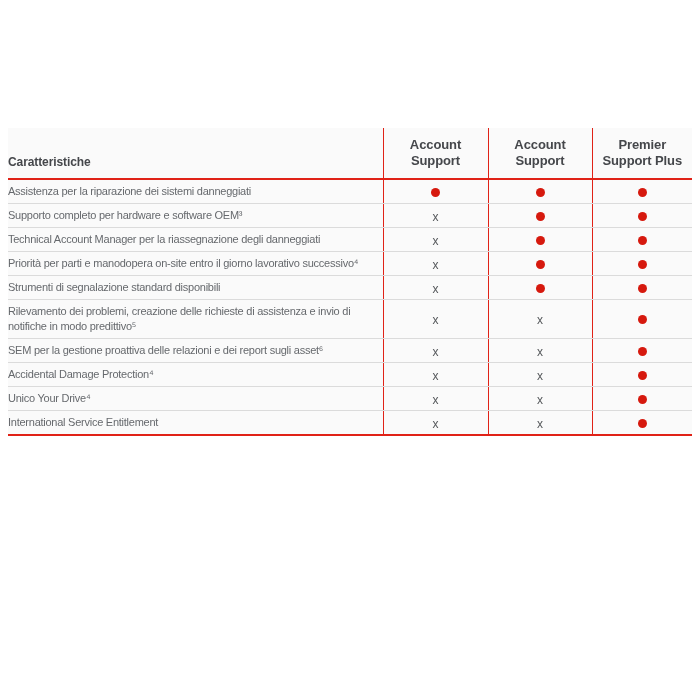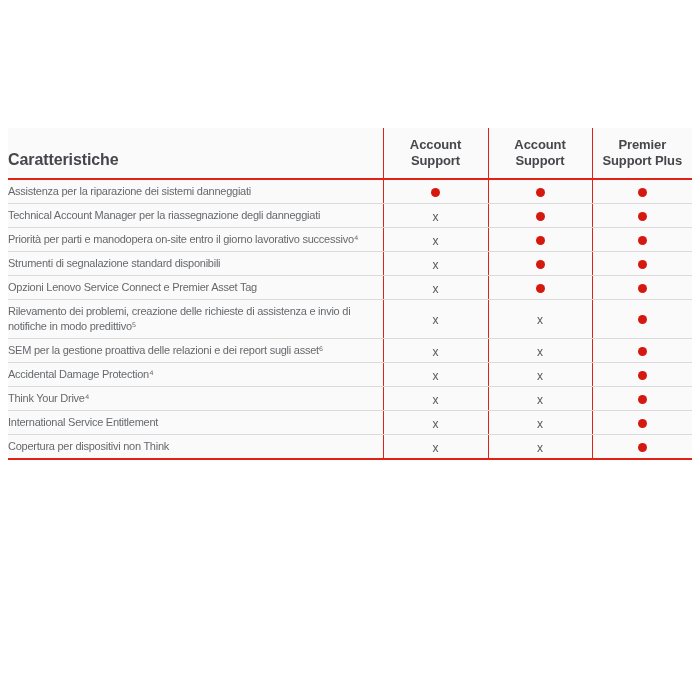--- a/index.html
+++ b/index.html
@@ -11,21 +11,21 @@
     --sep:#DBDBDB;
     --tblbg:#FAFAFA;
   }
   *{box-sizing:border-box;margin:0;padding:0;}
   html,body{width:700px;height:700px;background:#ffffff;overflow:hidden;
     font-family:"Liberation Sans","DejaVu Sans",sans-serif;}
   .page{position:relative;width:700px;height:700px;background:#ffffff;}
   table.cmp{position:absolute;left:8px;top:128px;width:684px;
     border-collapse:collapse;table-layout:fixed;background:var(--tblbg);}
   thead th{border-bottom:2px solid var(--red);}
-  th.feath{font-weight:bold;font-size:16px;letter-spacing:-0.1px;color:var(--hdr);
+  th.feath{font-weight:bold;font-size:12px;letter-spacing:-0.1px;color:var(--hdr);
     text-align:left;vertical-align:bottom;padding:0 6px 9px 0;}
   th.colh{border-left:1.5px solid var(--red);font-weight:bold;font-size:13px;
     line-height:16px;letter-spacing:-0.1px;color:var(--hdr);text-align:center;
     vertical-align:middle;padding:9px 2px;}
   tbody td{border-bottom:1px solid var(--sep);vertical-align:middle;}
   tbody tr:last-child td{border-bottom:2px solid var(--red);}
   td.feat{font-size:11px;letter-spacing:-0.25px;line-height:15px;color:var(--txt);
     padding:4px 10px 4px 0;}
   td.val{border-left:1.5px solid var(--red);text-align:center;}
   .xm{font-size:12px;line-height:15px;color:var(--xcol);}
@@ -52,39 +52,39 @@
         </tr>
     </thead>
     <tbody>
         <tr>
           <td class="feat">Assistenza per la riparazione dei sistemi danneggiati</td>
           <td class="val"><span class="dot"></span></td>
           <td class="val"><span class="dot"></span></td>
           <td class="val"><span class="dot"></span></td>
         </tr>
         <tr>
+          <td class="feat">Supporto completo per hardware e software OEM³</td>
+          <td class="val"><span class="xm">x</span></td>
+          <td class="val"><span class="dot"></span></td>
+          <td class="val"><span class="dot"></span></td>
+        </tr>
+        <tr>
           <td class="feat">Technical Account Manager per la riassegnazione degli danneggiati</td>
           <td class="val"><span class="xm">x</span></td>
           <td class="val"><span class="dot"></span></td>
           <td class="val"><span class="dot"></span></td>
         </tr>
         <tr>
           <td class="feat">Priorità per parti e manodopera on-site entro il giorno lavorativo successivo⁴</td>
           <td class="val"><span class="xm">x</span></td>
           <td class="val"><span class="dot"></span></td>
           <td class="val"><span class="dot"></span></td>
         </tr>
         <tr>
           <td class="feat">Strumenti di segnalazione standard disponibili</td>
-          <td class="val"><span class="xm">x</span></td>
-          <td class="val"><span class="dot"></span></td>
-          <td class="val"><span class="dot"></span></td>
-        </tr>
-        <tr>
-          <td class="feat">Opzioni Lenovo Service Connect e Premier Asset Tag</td>
           <td class="val"><span class="xm">x</span></td>
           <td class="val"><span class="dot"></span></td>
           <td class="val"><span class="dot"></span></td>
         </tr>
         <tr>
           <td class="feat">Rilevamento dei problemi, creazione delle richieste di assistenza e invio di notifiche in modo predittivo⁵</td>
           <td class="val"><span class="xm">x</span></td>
           <td class="val"><span class="xm">x</span></td>
           <td class="val"><span class="dot"></span></td>
         </tr>
@@ -94,32 +94,26 @@
           <td class="val"><span class="xm">x</span></td>
           <td class="val"><span class="dot"></span></td>
         </tr>
         <tr>
           <td class="feat">Accidental Damage Protection⁴</td>
           <td class="val"><span class="xm">x</span></td>
           <td class="val"><span class="xm">x</span></td>
           <td class="val"><span class="dot"></span></td>
         </tr>
         <tr>
-          <td class="feat">Think Your Drive⁴</td>
+          <td class="feat">Unico Your Drive⁴</td>
           <td class="val"><span class="xm">x</span></td>
           <td class="val"><span class="xm">x</span></td>
           <td class="val"><span class="dot"></span></td>
         </tr>
         <tr>
           <td class="feat">International Service Entitlement</td>
           <td class="val"><span class="xm">x</span></td>
           <td class="val"><span class="xm">x</span></td>
           <td class="val"><span class="dot"></span></td>
         </tr>
-        <tr>
-          <td class="feat">Copertura per dispositivi non Think</td>
-          <td class="val"><span class="xm">x</span></td>
-          <td class="val"><span class="xm">x</span></td>
-          <td class="val"><span class="dot"></span></td>
-        </tr>
       </tbody>
   </table>
 </div>
 
 </body></html>

